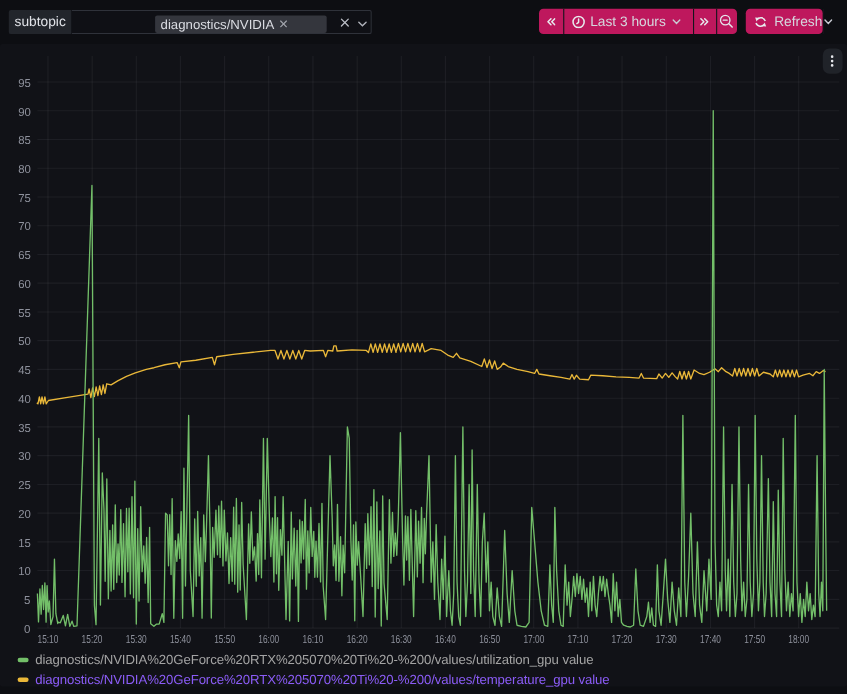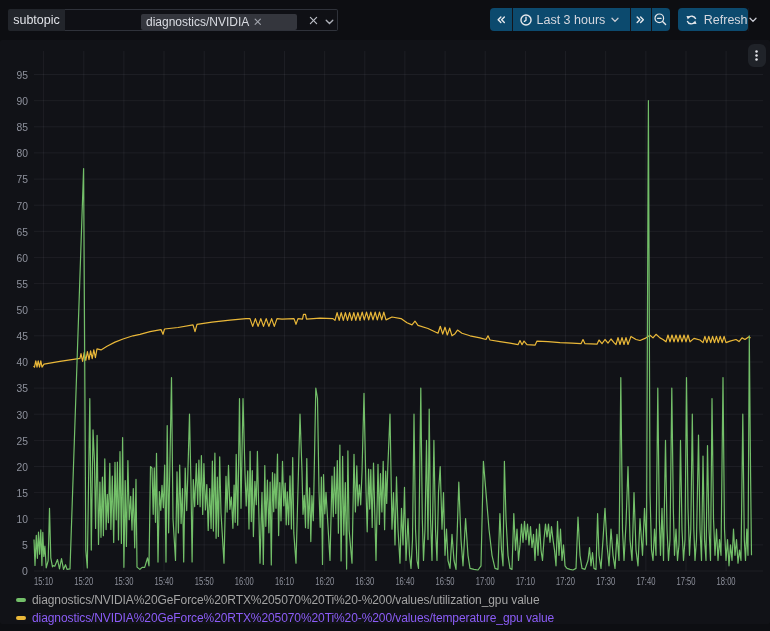--- a/index.html
+++ b/index.html
@@ -1,19 +1,19 @@
 <!DOCTYPE html>
 <html><head><meta charset="utf-8"><style>
 * { margin:0; padding:0; box-sizing:border-box; -webkit-font-smoothing:antialiased; }
 html,body { width:770px; height:631px; background:#0d0e12; overflow:hidden;
   font-family:"Liberation Sans",sans-serif; }
 .abs { position:absolute; }
 .panel { position:absolute; left:0; top:40px; width:770px; height:584px;
   background:#111217; border-radius:2px; }
-.grp { position:absolute; top:8.4px; height:23px; background:#0c4a6e; border-radius:4px;
+.grp { position:absolute; top:8.4px; height:23px; background:#be185d; border-radius:4px;
   display:flex; align-items:center; color:#d5d7de; font-size:12.5px; white-space:nowrap; }
 .gseg { height:23px; display:flex; align-items:center; justify-content:center; }
 .gsep { border-left:1px solid #14151b; }
 </style></head>
 <body>
 
 <div class="abs" style="left:8px;top:8.5px;height:22.5px;display:flex">
   <div style="width:57px;background:#22252b;border-radius:2px 0 0 2px;display:flex;align-items:center;
     justify-content:center;color:#e0e2e7;font-size:12.5px">subtopic</div>
   <div style="width:273px;background:#0f1015;border:1px solid #2f323a;border-left:none;

